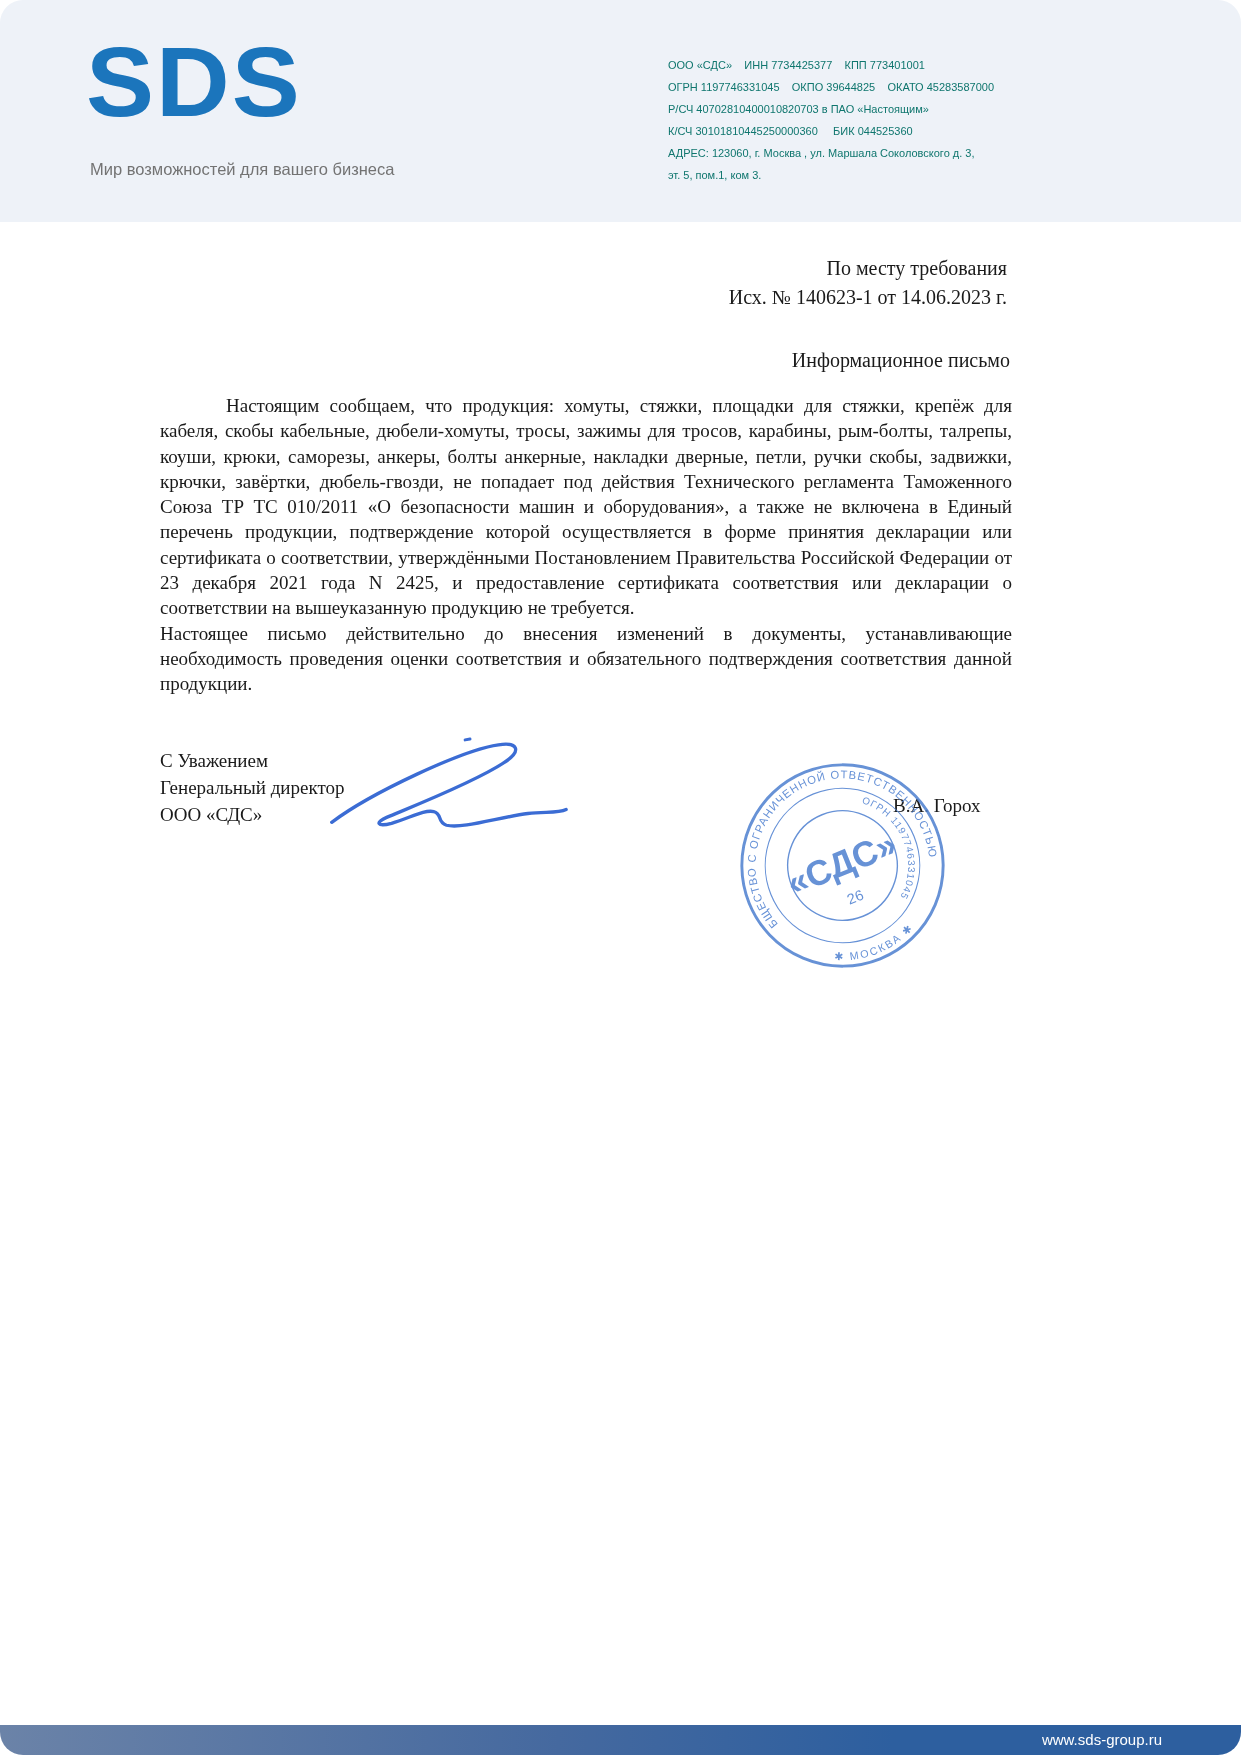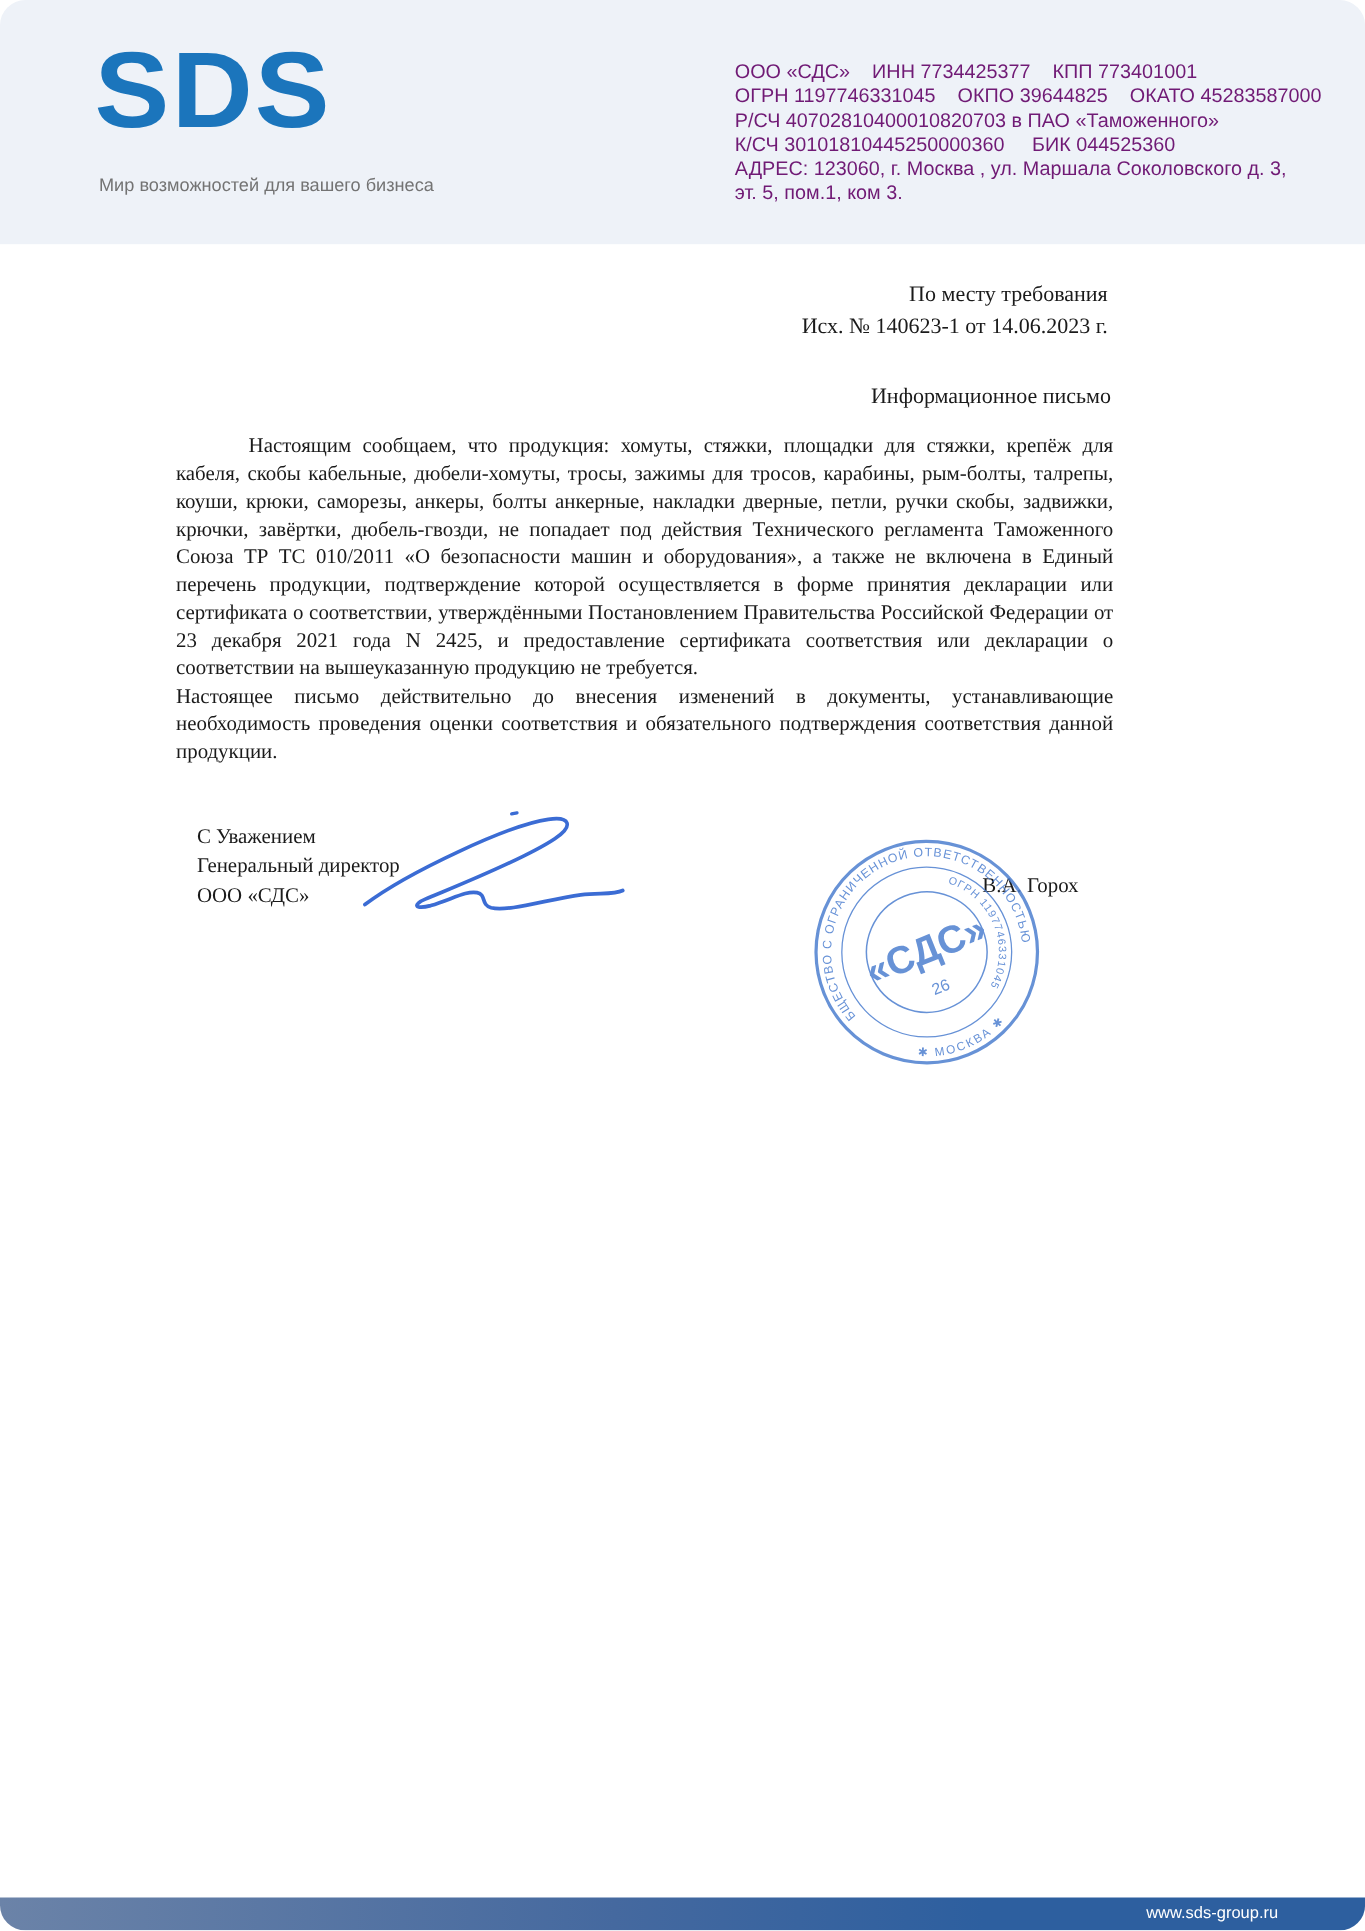--- a/index.html
+++ b/index.html
@@ -42,23 +42,23 @@
     top: 160px;
     font-family: "Liberation Sans", sans-serif;
     font-size: 16.5px;
     color: #737373;
   }
   .company-info {
     position: absolute;
     left: 668px;
     top: 54px;
     font-family: "Liberation Sans", sans-serif;
-    font-size: 18px;
+    font-size: 11px;
     line-height: 22px;
-    color: #701a75;
+    color: #0f766e;
   }
   .info-line { white-space: pre; }
 
   
   .meta {
     position: absolute;
     top: 254px;
     left: 0;
     width: 1007px;
     text-align: right;
@@ -88,21 +88,20 @@
   .body-text p { margin: 0; }
   .body-text p.indent { text-indent: 66px; }
 
   
   .sign-block {
     position: absolute;
     top: 747px;
     left: 160px;
     font-size: 19px;
     line-height: 27px;
-    margin-left: 19px;
   }
   .signature-scribble {
     position: absolute;
     left: 318px;
     top: 736px;
     width: 255px;
     height: 102px;
   }
   .signer-name {
     position: absolute;
@@ -149,21 +148,21 @@
 <body>
 
 <div class="page">
 
   <header class="letterhead">
     <div class="logo">SDS</div>
     <div class="tagline">Мир возможностей для вашего бизнеса</div>
     <div class="company-info">
       <div class="info-line">ООО «СДС»    ИНН 7734425377    КПП 773401001</div>
       <div class="info-line">ОГРН 1197746331045    ОКПО 39644825    ОКАТО 45283587000</div>
-      <div class="info-line">Р/СЧ 40702810400010820703 в ПАО «Таможенного»</div>
+      <div class="info-line">Р/СЧ 40702810400010820703 в ПАО «Настоящим»</div>
       <div class="info-line">К/СЧ 30101810445250000360     БИК 044525360</div>
       <div class="info-line">АДРЕС: 123060, г. Москва , ул. Маршала Соколовского д. 3,</div>
       <div class="info-line">эт. 5, пом.1, ком 3.</div>
     </div>
   </header>
 
   <div class="meta">
     <div>По месту требования</div>
     <div>Исх. № 140623-1 от 14.06.2023 г.</div>
   </div>

